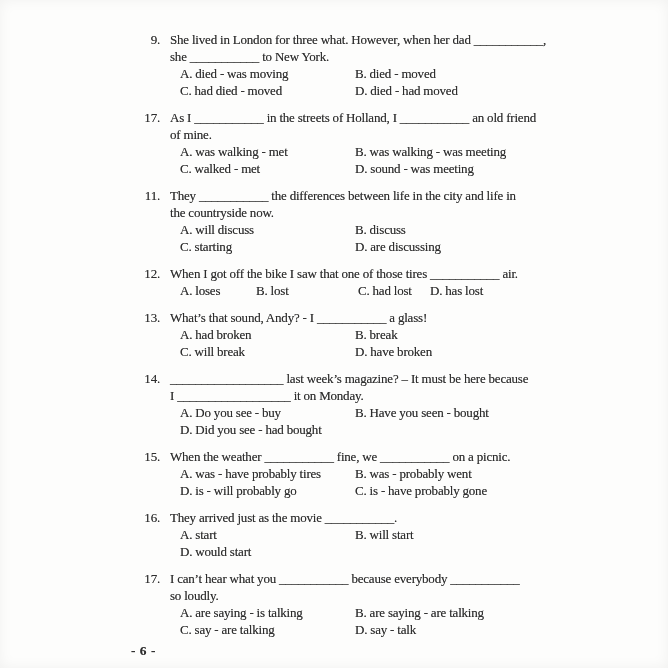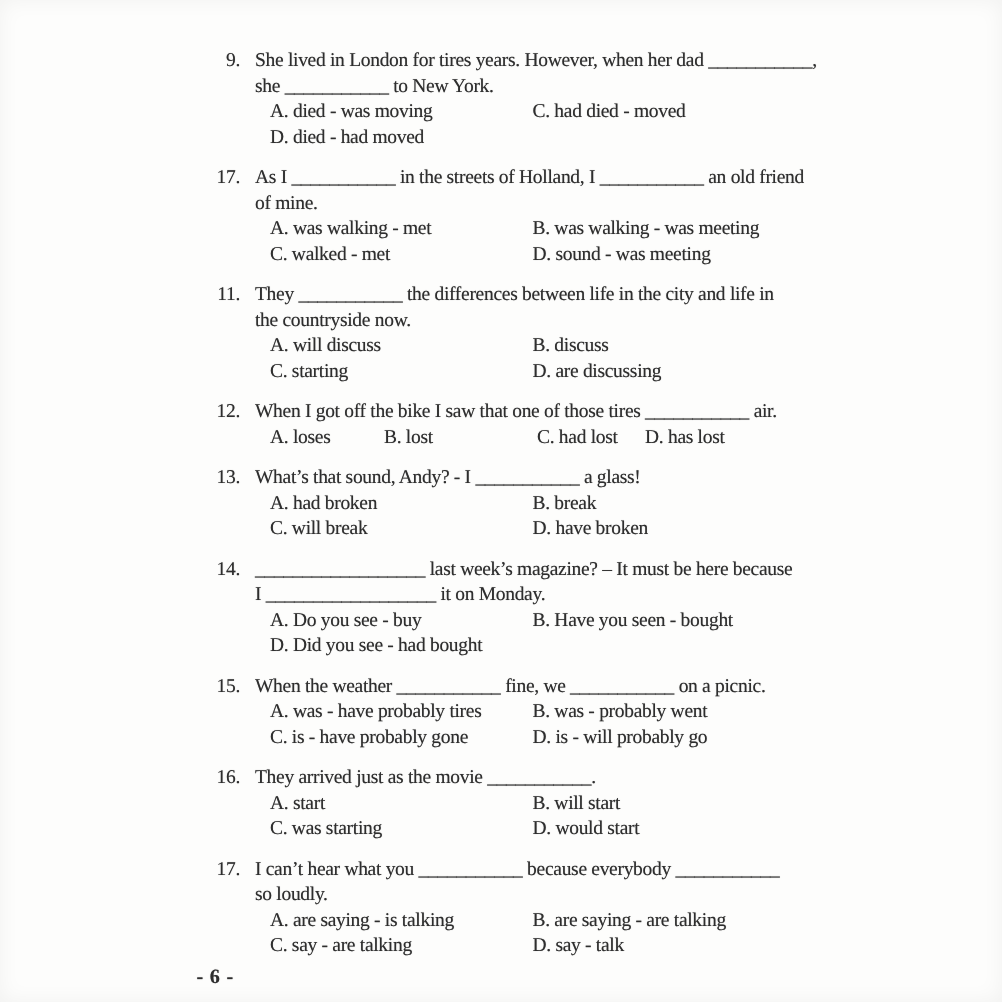--- a/index.html
+++ b/index.html
@@ -61,25 +61,26 @@
     text-shadow: 0 0 0.5px rgba(46,46,46,0.55);
   }
 </style>
 </head>
 <body>
 
 <div class="page">
   <div class="questions">
   <div class="question">
     <div class="q-line first">
-      <span class="q-num">9.</span><span class="q-text">She lived in London for tires years. However, when her dad ___________,</span>
+      <span class="q-num">9.</span><span class="q-text">She lived in London for three what. However, when her dad ___________,</span>
     </div>
     <div class="q-line cont">she ___________ to New York.</div>
         <div class="options two-col">
           <span class="opt opt-a">A. died - was moving</span>
+          <span class="opt opt-b">B. died - moved</span>
           <span class="opt opt-c">C. had died - moved</span>
           <span class="opt opt-d">D. died - had moved</span>
         </div>
   </div>
 
   <div class="question">
     <div class="q-line first">
       <span class="q-num">17.</span><span class="q-text">As I ___________ in the streets of Holland, I ___________ an old friend</span>
     </div>
     <div class="q-line cont">of mine.</div>
@@ -135,33 +136,32 @@
         </div>
   </div>
 
   <div class="question">
     <div class="q-line first">
       <span class="q-num">15.</span><span class="q-text">When the weather ___________ fine, we ___________ on a picnic.</span>
     </div>
     <div class="options two-col">
           <span class="opt opt-a">A. was - have probably tires</span>
           <span class="opt opt-b">B. was - probably went</span>
+          <span class="opt opt-d">D. is - will probably go</span>
           <span class="opt opt-c">C. is - have probably gone</span>
-          <span class="opt opt-d">D. is - will probably go</span>
         </div>
   </div>
 
   <div class="question">
     <div class="q-line first">
       <span class="q-num">16.</span><span class="q-text">They arrived just as the movie ___________.</span>
     </div>
     <div class="options two-col">
           <span class="opt opt-a">A. start</span>
           <span class="opt opt-b">B. will start</span>
-          <span class="opt opt-c">C. was starting</span>
           <span class="opt opt-d">D. would start</span>
         </div>
   </div>
 
   <div class="question">
     <div class="q-line first">
       <span class="q-num">17.</span><span class="q-text">I can’t hear what you ___________ because everybody ___________</span>
     </div>
     <div class="q-line cont">so loudly.</div>
         <div class="options two-col">

